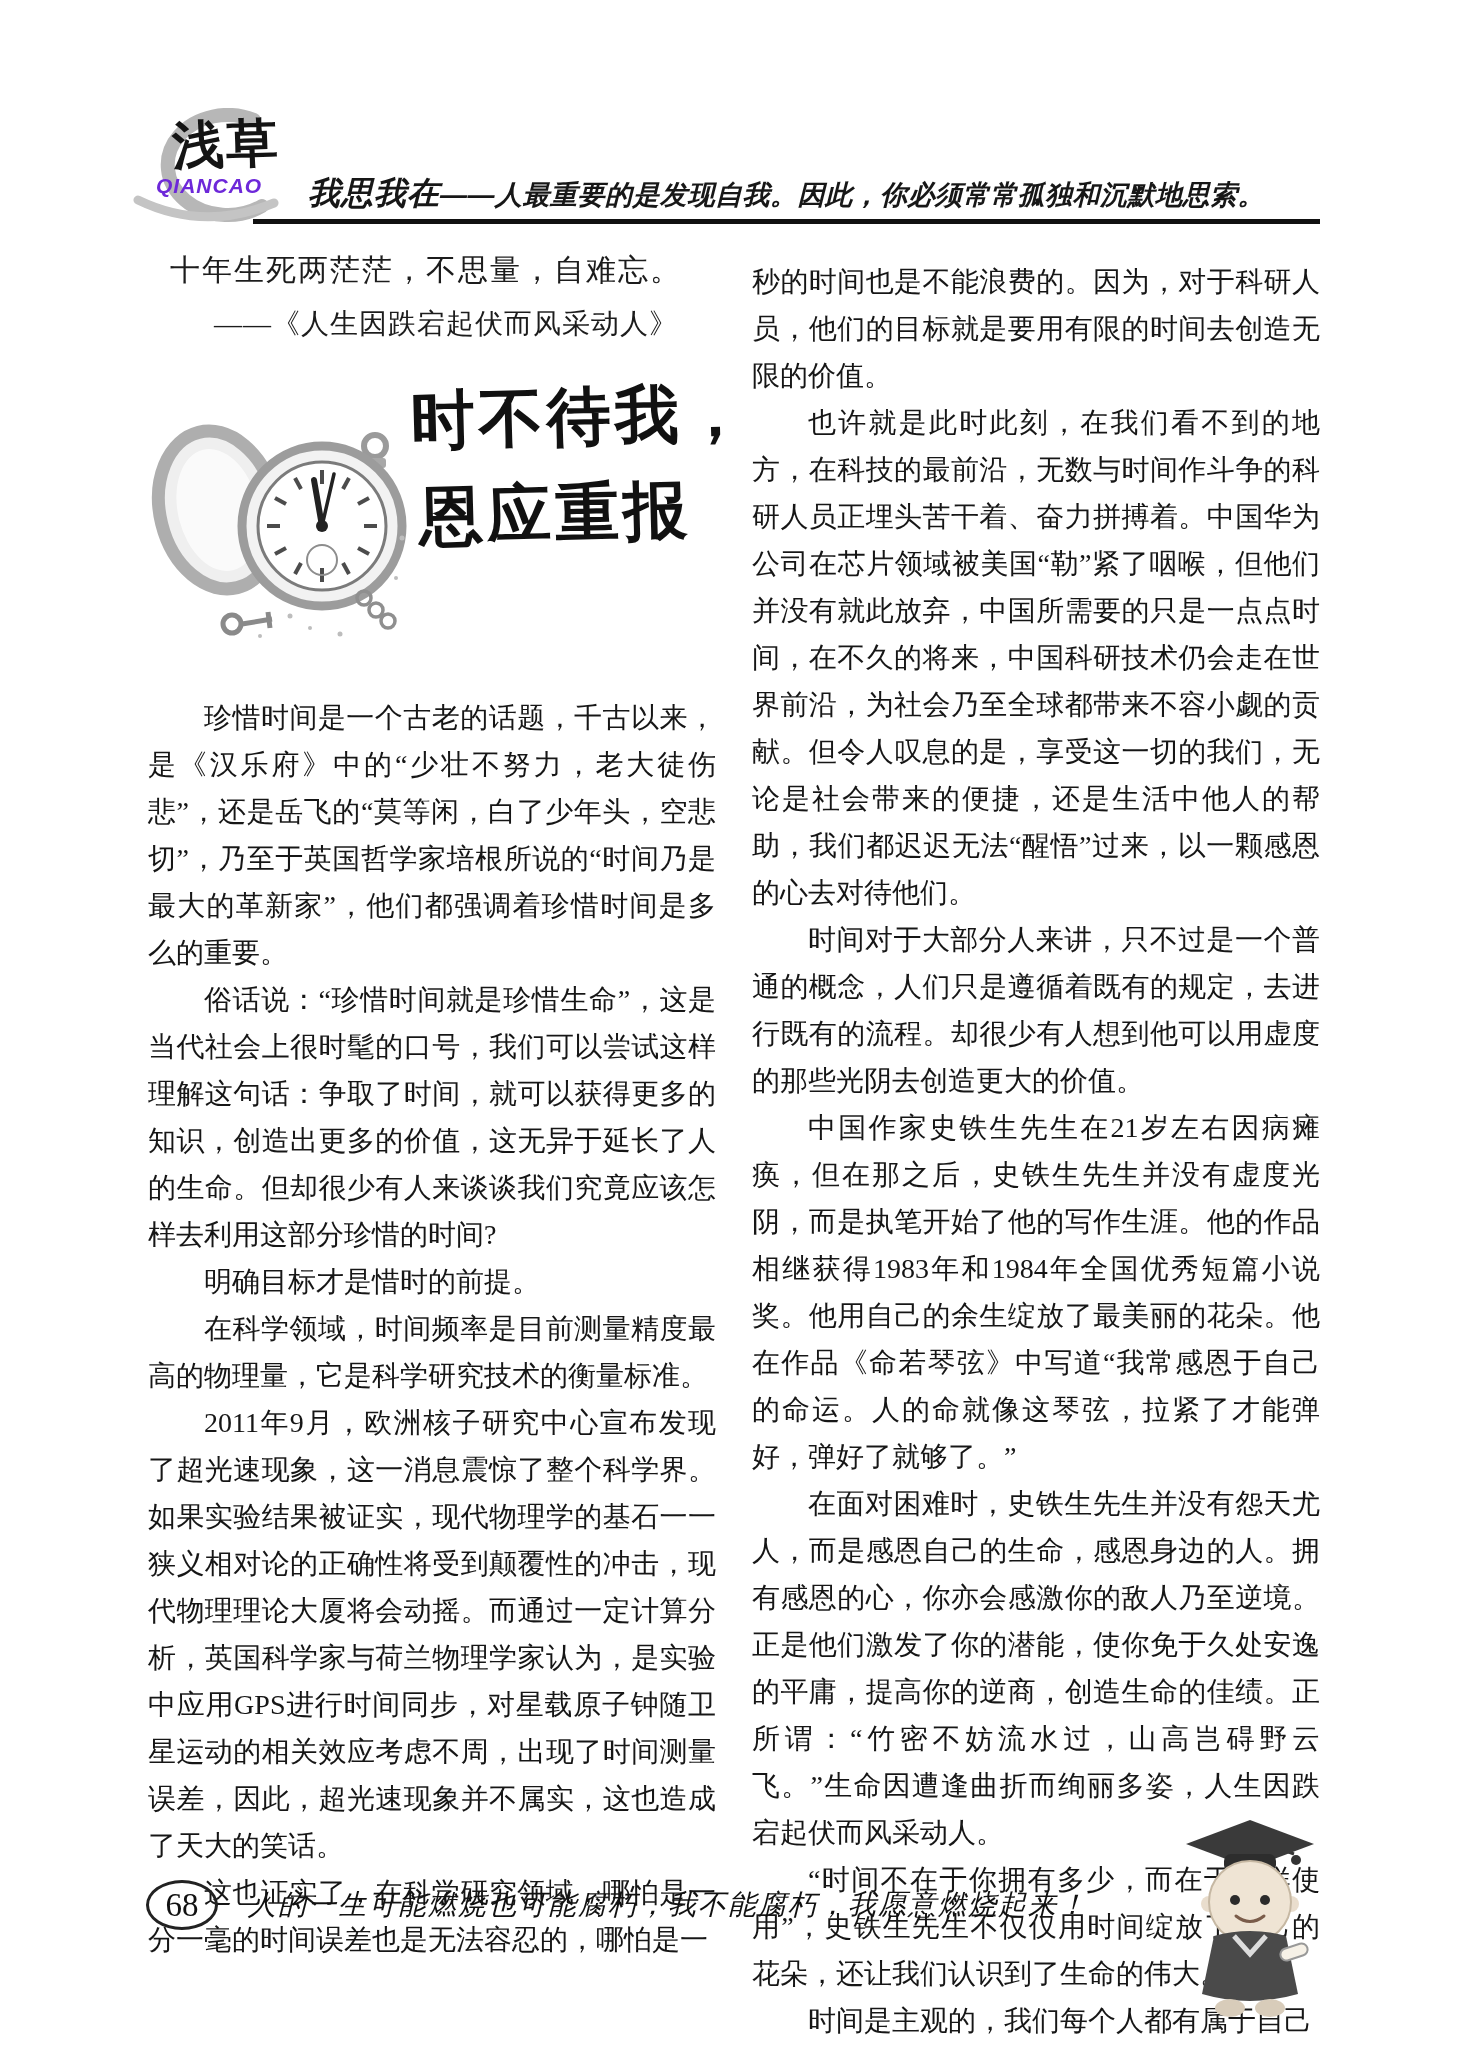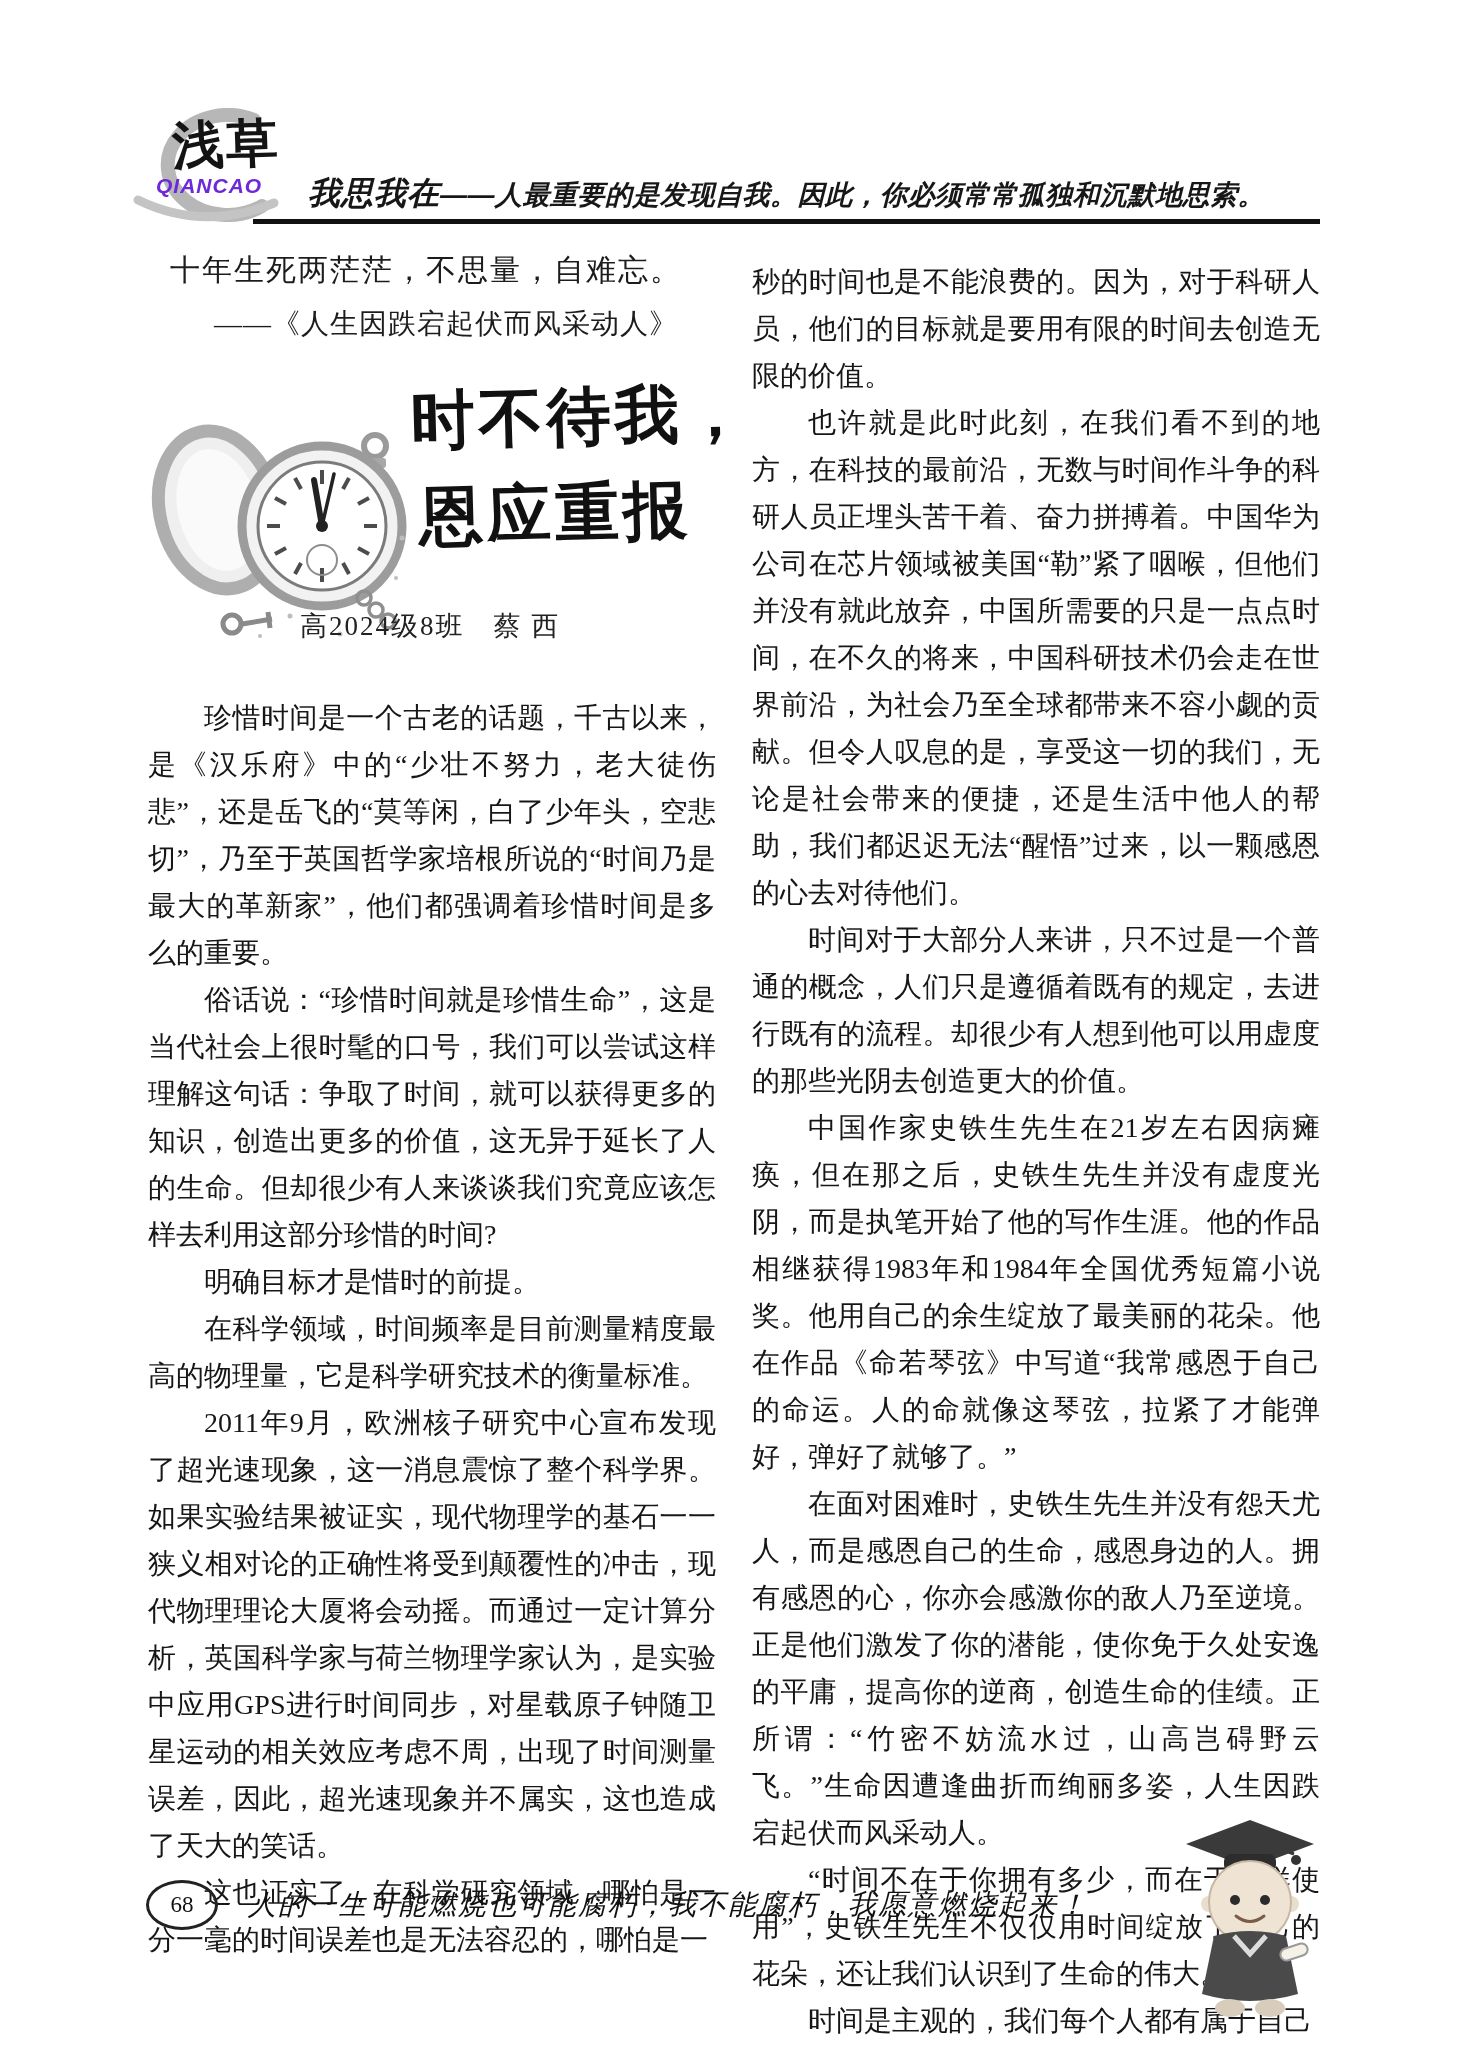--- a/index.html
+++ b/index.html
@@ -63,21 +63,21 @@
   }
   .col p{margin:0;text-indent:2em;}
   .col p.no-indent{text-indent:0;}
   .col-left{left:148px;top:694px;}
   .col-right{left:752px;top:258px;}
   
   .page-num{
     position:absolute;left:146px;top:1880px;width:66px;height:44px;
     border:3px solid #222;border-radius:50%;
     display:flex;align-items:center;justify-content:center;
-    font-size:23px;color:#111;
+    font-size:33px;color:#111;
   }
   .motto{
     position:absolute;left:248px;top:1886px;width:860px;
     font-size:28px;font-style:italic;letter-spacing:2px;color:#111;
     white-space:nowrap;
   }
   .mascot{position:absolute;left:1162px;top:1812px;}
 </style>
 </head>
 <body>
@@ -158,21 +158,20 @@
         <circle cx="262" cy="150" r="2.5"></circle>
           <circle cx="256" cy="190" r="2"></circle>
       </g>
     </svg>
     <div class="title-text">
       <div class="t1">时不待我，</div>
       <div class="t2">恩应重报</div>
     </div>
   </div>
 
-  <div class="byline">高2024级8班　蔡 西</div>
 
   <div class="col col-left">
     <p>珍惜时间是一个古老的话题，千古以来，是《汉乐府》中的“少壮不努力，老大徒伤悲”，还是岳飞的“莫等闲，白了少年头，空悲切”，乃至于英国哲学家培根所说的“时间乃是最大的革新家”，他们都强调着珍惜时间是多么的重要。</p>
     <p>俗话说：“珍惜时间就是珍惜生命”，这是当代社会上很时髦的口号，我们可以尝试这样理解这句话：争取了时间，就可以获得更多的知识，创造出更多的价值，这无异于延长了人的生命。但却很少有人来谈谈我们究竟应该怎样去利用这部分珍惜的时间?</p>
     <p>明确目标才是惜时的前提。</p>
     <p>在科学领域，时间频率是目前测量精度最高的物理量，它是科学研究技术的衡量标准。</p>
     <p>2011年9月，欧洲核子研究中心宣布发现了超光速现象，这一消息震惊了整个科学界。如果实验结果被证实，现代物理学的基石一一狭义相对论的正确性将受到颠覆性的冲击，现代物理理论大厦将会动摇。而通过一定计算分析，英国科学家与荷兰物理学家认为，是实验中应用GPS进行时间同步，对星载原子钟随卫星运动的相关效应考虑不周，出现了时间测量误差，因此，超光速现象并不属实，这也造成了天大的笑话。</p>
     <p>这也证实了，在科学研究领域，哪怕是一分一毫的时间误差也是无法容忍的，哪怕是一</p>
   </div>
 

